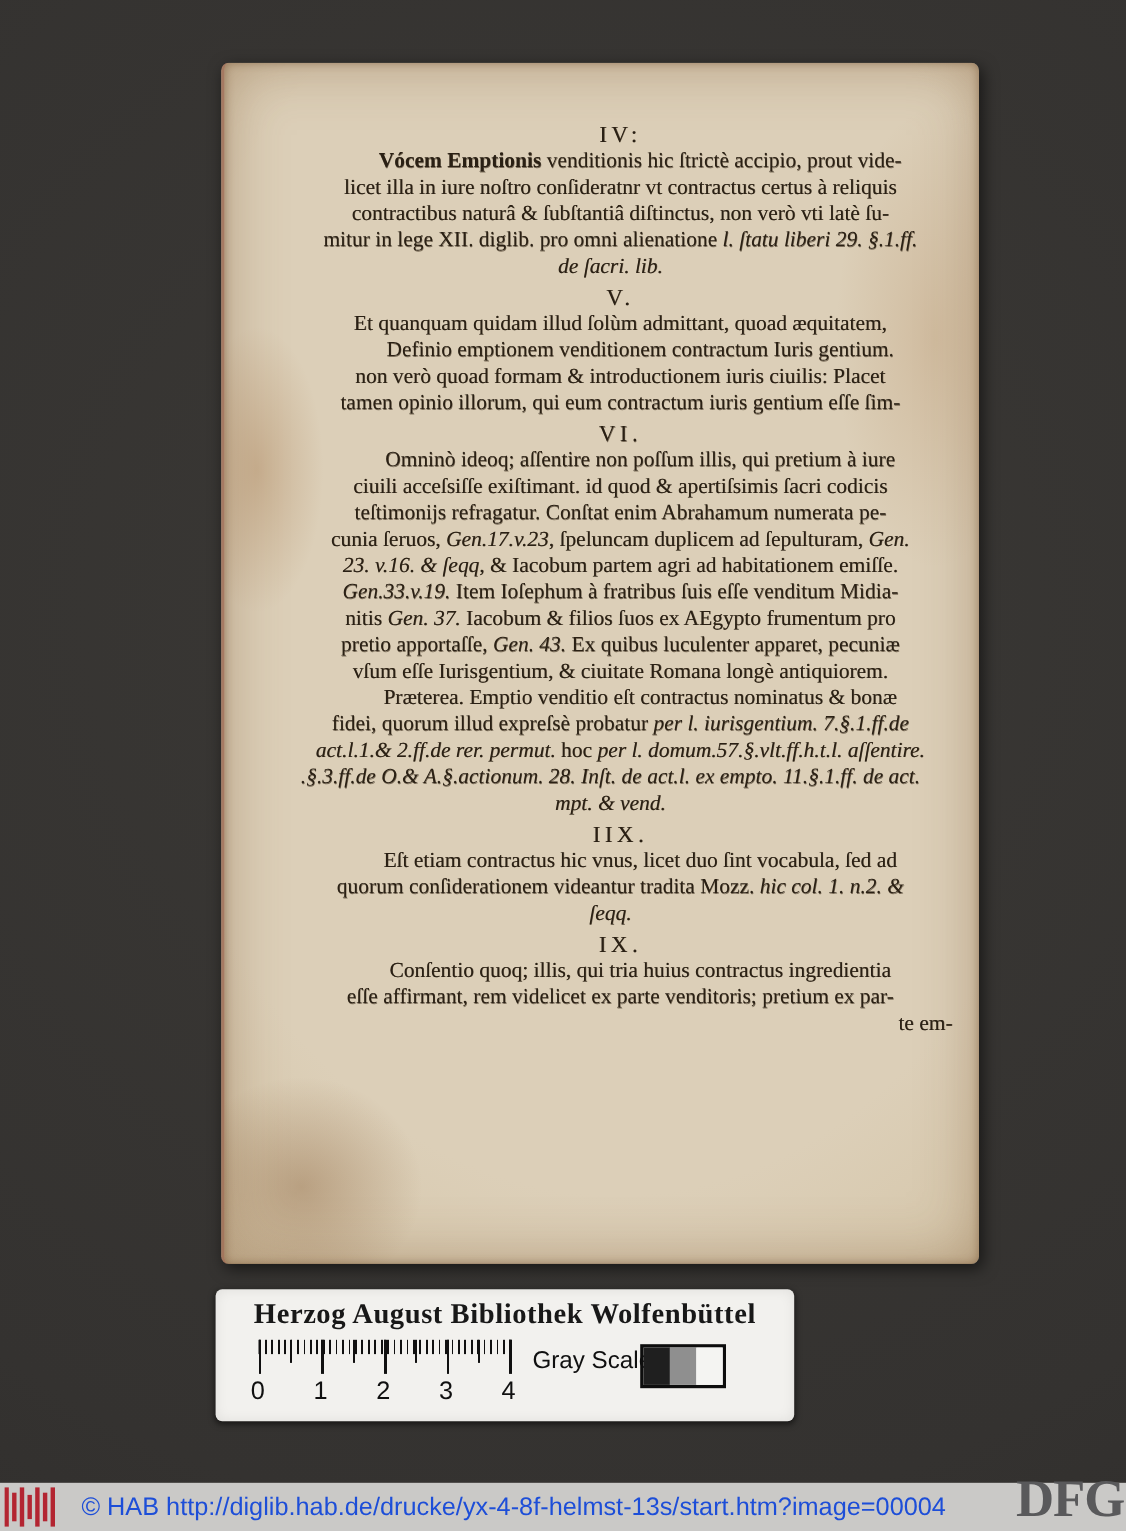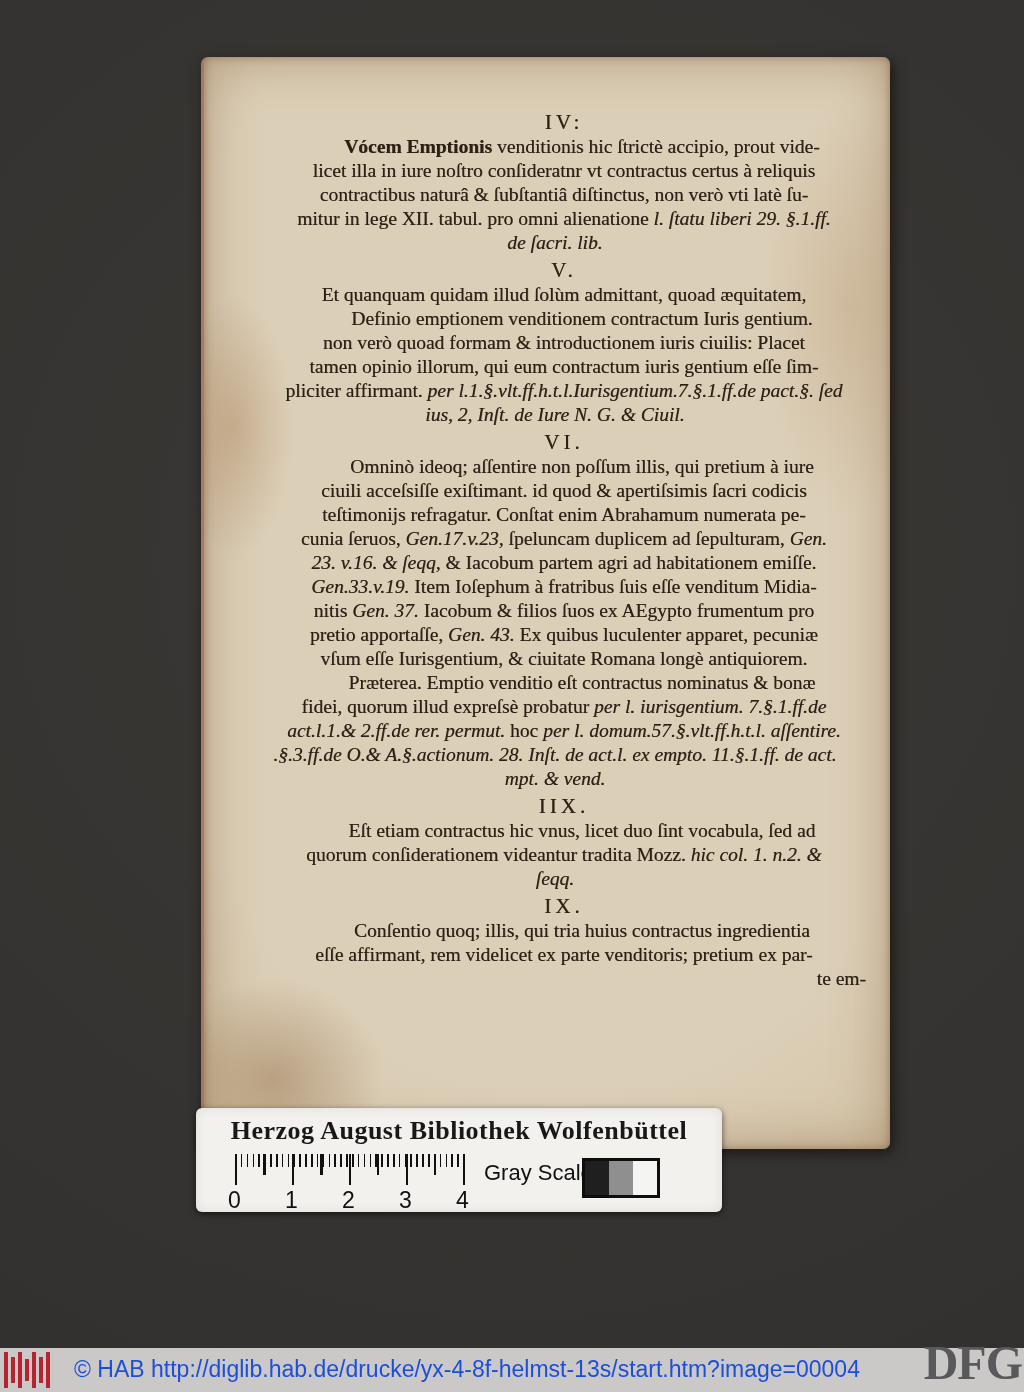--- a/index.html
+++ b/index.html
@@ -29,21 +29,21 @@
   }
   .sec-heading{font-size:21px; line-height:26px; margin-top:2px; text-align:center; letter-spacing:4px;}
   .line{font-size:19.5px; line-height:24px; white-space:nowrap;text-align:center;}
   .line.first{padding-left:36px;}
   .line.right{text-align:right; padding-right:6px;}
   .line.hang{margin-left:-18px;}
   .it{font-style:italic;}
   .bd{font-weight:bold;}
   
   #label-card{
-    position:absolute; left:196px; top:1108px; width:526px; height:104px;
+    position:absolute; left:196px; top:1172px; width:526px; height:120px;
     background:#f2f1ee; border-radius:6px;
     box-shadow:0 2px 6px rgba(0,0,0,.6), inset 0 0 12px rgba(0,0,0,.08);
   }
   #label-title{
     position:absolute; left:0; right:0; top:8px; text-align:center;
     font-family:"Liberation Serif","DejaVu Serif",serif; font-weight:bold;
     font-size:26px; color:#181818; letter-spacing:.5px;
   }
   #ruler{position:absolute; left:39px; top:46px; width:240px; height:36px;}
   #ruler .minor{position:absolute; left:0; top:0; width:234px; height:13px;
@@ -93,29 +93,27 @@
 
   <div id="page">
     <div class="stain" id="stain-a"></div>
     <div class="stain" id="stain-b"></div>
     <div class="stain" id="stain-c"></div>
     <div id="text-block">
         <div class="sec-heading">IV:</div>
         <div class="line first"><span class="bd">Vócem Emptionis</span><span> venditionis hic ſtrictè accipio, prout vide-</span></div>
         <div class="line"><span>licet illa in iure noſtro conſideratnr vt contractus certus à reliquis</span></div>
         <div class="line"><span>contractibus naturâ &amp; ſubſtantiâ diſtinctus, non verò vti latè ſu-</span></div>
-        <div class="line"><span>mitur in lege XII. tabul. pro omni alienatione </span><span class="it">l. ſtatu liberi 29. §.1.ff.</span></div>
+        <div class="line"><span>mitur in lege XII. diglib. pro omni alienatione </span><span class="it">l. ſtatu liberi 29. §.1.ff.</span></div>
         <div class="line hang"><span class="it">de ſacri. lib.</span></div>
         <div class="sec-heading">V.</div>
         <div class="line"><span>Et quanquam quidam illud ſolùm admittant, quoad æquitatem,</span></div>
         <div class="line first"><span>Definio emptionem venditionem contractum Iuris gentium.</span></div>
         <div class="line"><span>non verò quoad formam &amp; introductionem iuris ciuilis: Placet</span></div>
         <div class="line"><span>tamen opinio illorum, qui eum contractum iuris gentium eſſe ſim-</span></div>
-        <div class="line"><span>pliciter affirmant. </span><span class="it">per l.1.§.vlt.ff.h.t.l.Iurisgentium.7.§.1.ff.de pact.§. ſed</span></div>
-        <div class="line hang"><span class="it">ius, 2, Inſt. de Iure N. G. &amp; Ciuil.</span></div>
         <div class="sec-heading">VI.</div>
         <div class="line first"><span>Omninò ideoq; aſſentire non poſſum illis, qui pretium à iure</span></div>
         <div class="line"><span>ciuili acceſsiſſe exiſtimant. id quod &amp; apertiſsimis ſacri codicis</span></div>
         <div class="line"><span>teſtimonijs refragatur. Conſtat enim Abrahamum numerata pe-</span></div>
         <div class="line"><span>cunia ſeruos, </span><span class="it">Gen.17.v.23,</span><span> ſpeluncam duplicem ad ſepulturam, </span><span class="it">Gen.</span></div>
         <div class="line"><span class="it">23. v.16. &amp; ſeqq,</span><span> &amp; Iacobum partem agri ad habitationem emiſſe.</span></div>
         <div class="line"><span class="it">Gen.33.v.19.</span><span> Item Ioſephum à fratribus ſuis eſſe venditum Midia-</span></div>
         <div class="line"><span>nitis </span><span class="it">Gen. 37.</span><span> Iacobum &amp; filios ſuos ex AEgypto frumentum pro</span></div>
         <div class="line"><span>pretio apportaſſe, </span><span class="it">Gen. 43.</span><span> Ex quibus luculenter apparet, pecuniæ</span></div>
         <div class="line"><span>vſum eſſe Iurisgentium, &amp; ciuitate Romana longè antiquiorem.</span></div>

